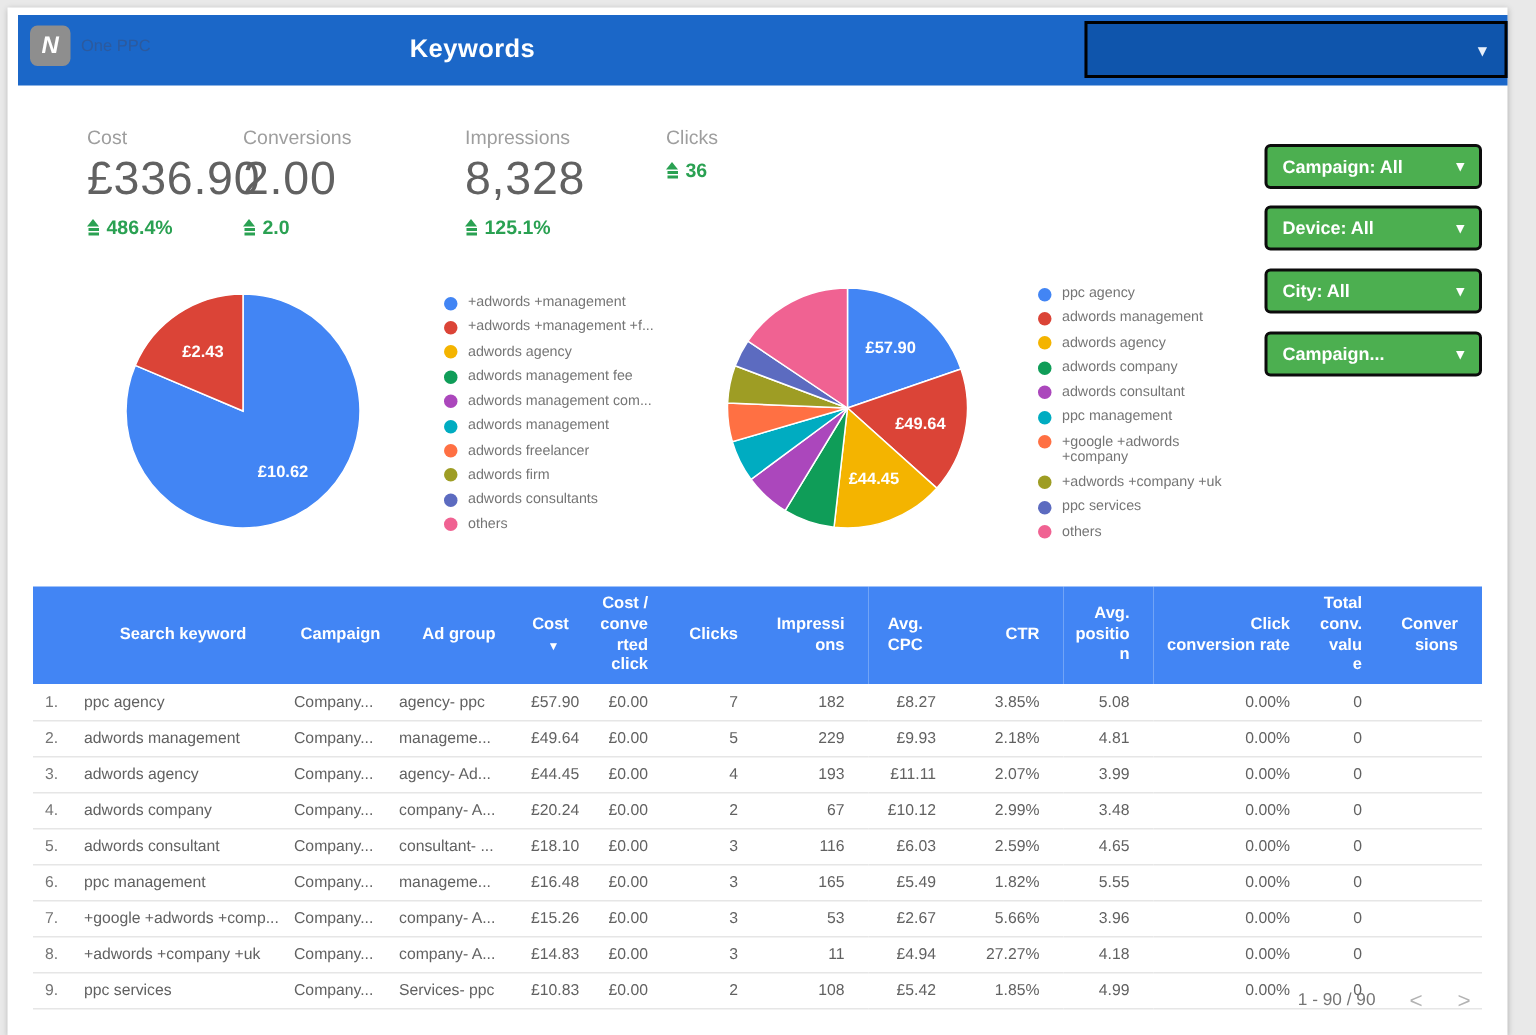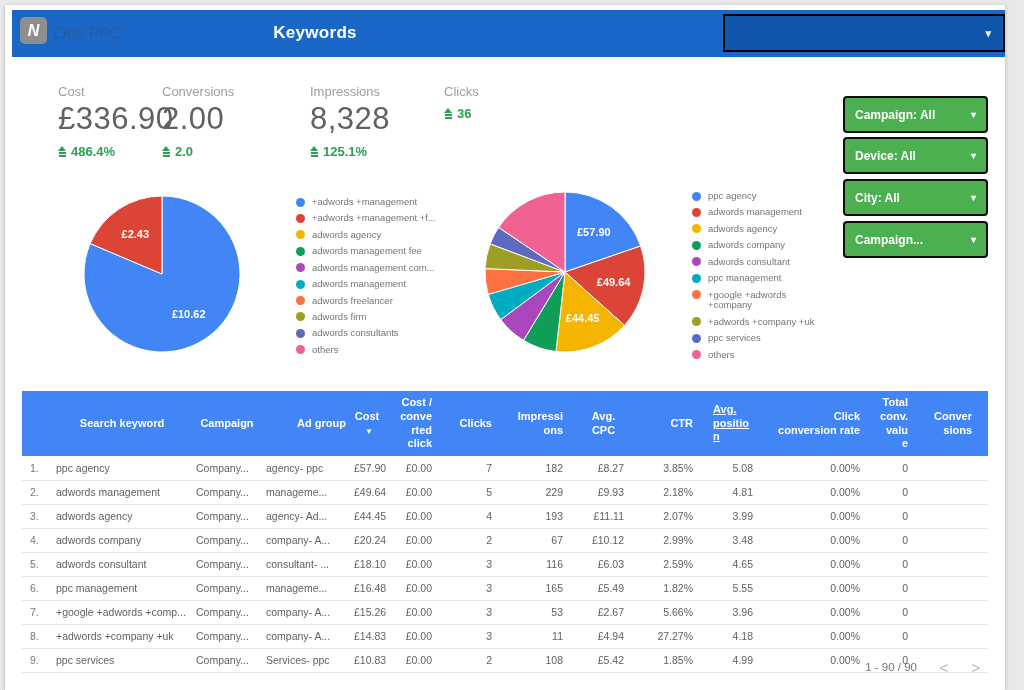--- a/index.html
+++ b/index.html
@@ -6,21 +6,21 @@
   html,body { width:1024px; height:690px; overflow:hidden; }
   .page { position:relative; width:1024px; height:690px; background:#e9e9e9; }
   .card { position:absolute; left:5px; top:5px; width:1000px; height:685px; background:#ffffff;
           box-shadow:0 1px 4px rgba(0,0,0,0.25); }
 
   
   .topbar { position:absolute; left:12px; top:10px; width:993px; height:47px; background:#1b67c8; }
   .logo { position:absolute; left:20px; top:17px; width:27px; height:27px; background:#8e8e8e;
           border-radius:5px; display:flex; align-items:center; justify-content:center;
           color:#fff; font-weight:bold; font-style:italic; font-size:16px; }
-  .app-name { position:absolute; left:54px; top:25px; font-size:16px; color:#2c5a9e; }
+  .app-name { position:absolute; left:54px; top:25px; font-size:11px; color:#2c5a9e; }
   .page-title { position:absolute; left:315px; top:23px; transform:translateX(-50%);
                 color:#fff; font-size:17px; font-weight:bold; letter-spacing:0.3px; }
   .datebox { position:absolute; left:723px; top:14px; width:282px; height:38px; background:#0f55ac;
              border:2px solid #000; color:#fff; font-size:15px; font-weight:bold;
              display:flex; align-items:center; padding:0 12px; cursor:pointer; }
   .datebox .caret { margin-left:auto; font-size:11px; color:#e8f0fb; }
 
   
   .kpi { position:absolute; top:84px; }
   .kpi .k-label { font-size:13px; color:#9e9e9e; margin-bottom:2px; }
@@ -30,21 +30,21 @@
   .delta.down { color:#e5453b; }
   .arr { display:flex; flex-direction:column; align-items:center; }
   .delta.down .arr { flex-direction:column-reverse; }
   .tri { width:0; height:0; border-left:4.5px solid transparent; border-right:4.5px solid transparent; }
   .delta.up .tri { border-bottom:5px solid currentColor; }
   .delta.down .tri { border-top:5px solid currentColor; }
   .bar { width:7px; height:1.8px; background:currentColor; margin-top:1.4px; }
   .delta.down .bar { margin-top:0; margin-bottom:1.4px; }
 
   
-  .filter-btn { position:absolute; left:843px; width:145px; height:37px; background:#4CAF50;
+  .filter-btn { position:absolute; left:843px; width:145px; height:30px; background:#4CAF50;
                 border:2px solid #0c0c0c; border-radius:4px; color:#fff; font-size:12px;
                 font-weight:bold; display:flex; align-items:center; padding:0 10px; cursor:pointer; }
   .filter-btn .caret { margin-left:auto; font-size:10px; }
 
   
   .pie-svg { position:absolute; }
   .pie-label { fill:#ffffff; font-size:11px; font-weight:bold; text-anchor:middle; }
   .legend { position:absolute; list-style:none; }
   .legend li { display:flex; align-items:flex-start; margin-bottom:5.5px; font-size:9.5px; color:#757575; }
   .legend .dot { width:9px; height:9px; border-radius:50%; margin-right:7px; flex:0 0 9px; margin-top:0.5px; }
@@ -271,28 +271,28 @@
           <col style="width: 60px;">
           <col style="width: 107px;">
           <col style="width: 48px;">
           <col style="width: 64px;">
         </colgroup>
         <thead>
           <tr>
             <th style="text-align: center;"></th>
             <th style="text-align: center;">Search keyword</th>
             <th style="text-align: center;">Campaign</th>
-            <th style="text-align: right;">Ad group</th>
+            <th style="text-align: center;">Ad group</th>
             <th style="text-align: center; padding-right: 16px;">Cost<span class="sort-caret">▼</span></th>
             <th style="text-align: right; padding-right: 16px;">Cost / converted click</th>
             <th style="text-align: right; padding-right: 16px;">Clicks</th>
             <th style="text-align: right; padding-right: 16px;">Impressions</th>
             <th style="text-align: center; padding-right: 16px;">Avg. CPC</th>
             <th style="text-align: right; padding-right: 16px;">CTR</th>
-            <th style="text-align: left; padding-right: 16px; text-decoration: underline;">Avg. position</th>
+            <th style="text-align: right; padding-right: 16px;">Avg. position</th>
             <th style="text-align: right; padding-right: 16px;">Click conversion rate</th>
             <th style="text-align: right; padding-right: 16px;">Total conv. value</th>
             <th style="text-align: right; padding-right: 16px;">Conversions</th>
           </tr>
         </thead>
         <tbody>
           <tr>
             <td class="rownum">1.</td>
             <td>ppc agency</td>
             <td>Company...</td>

